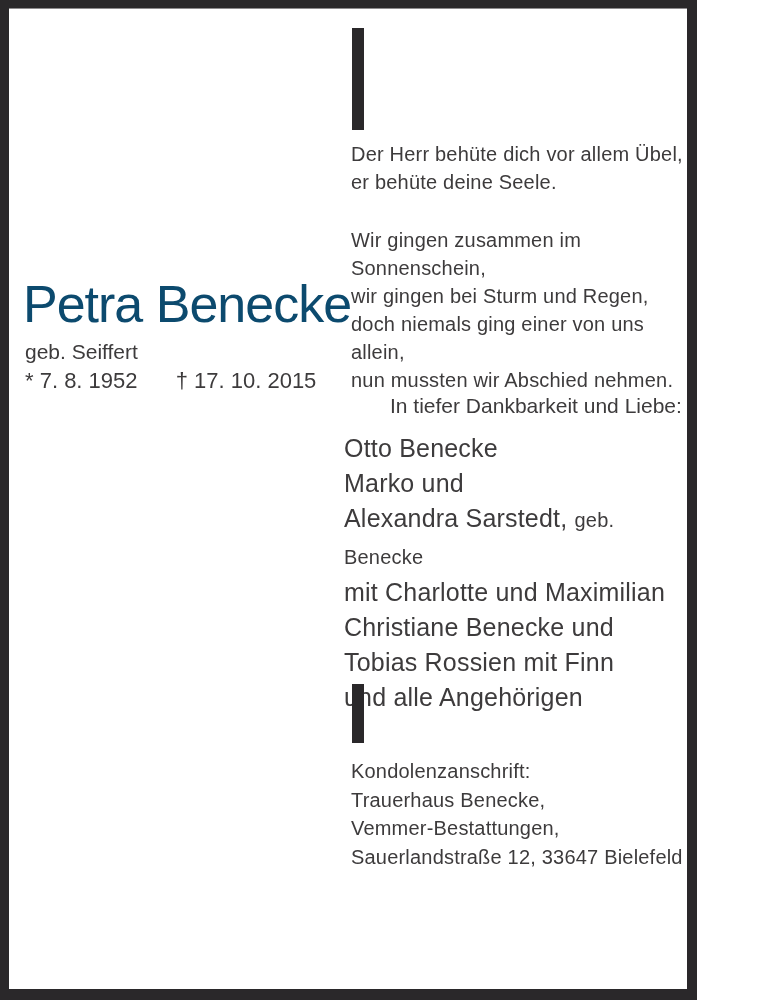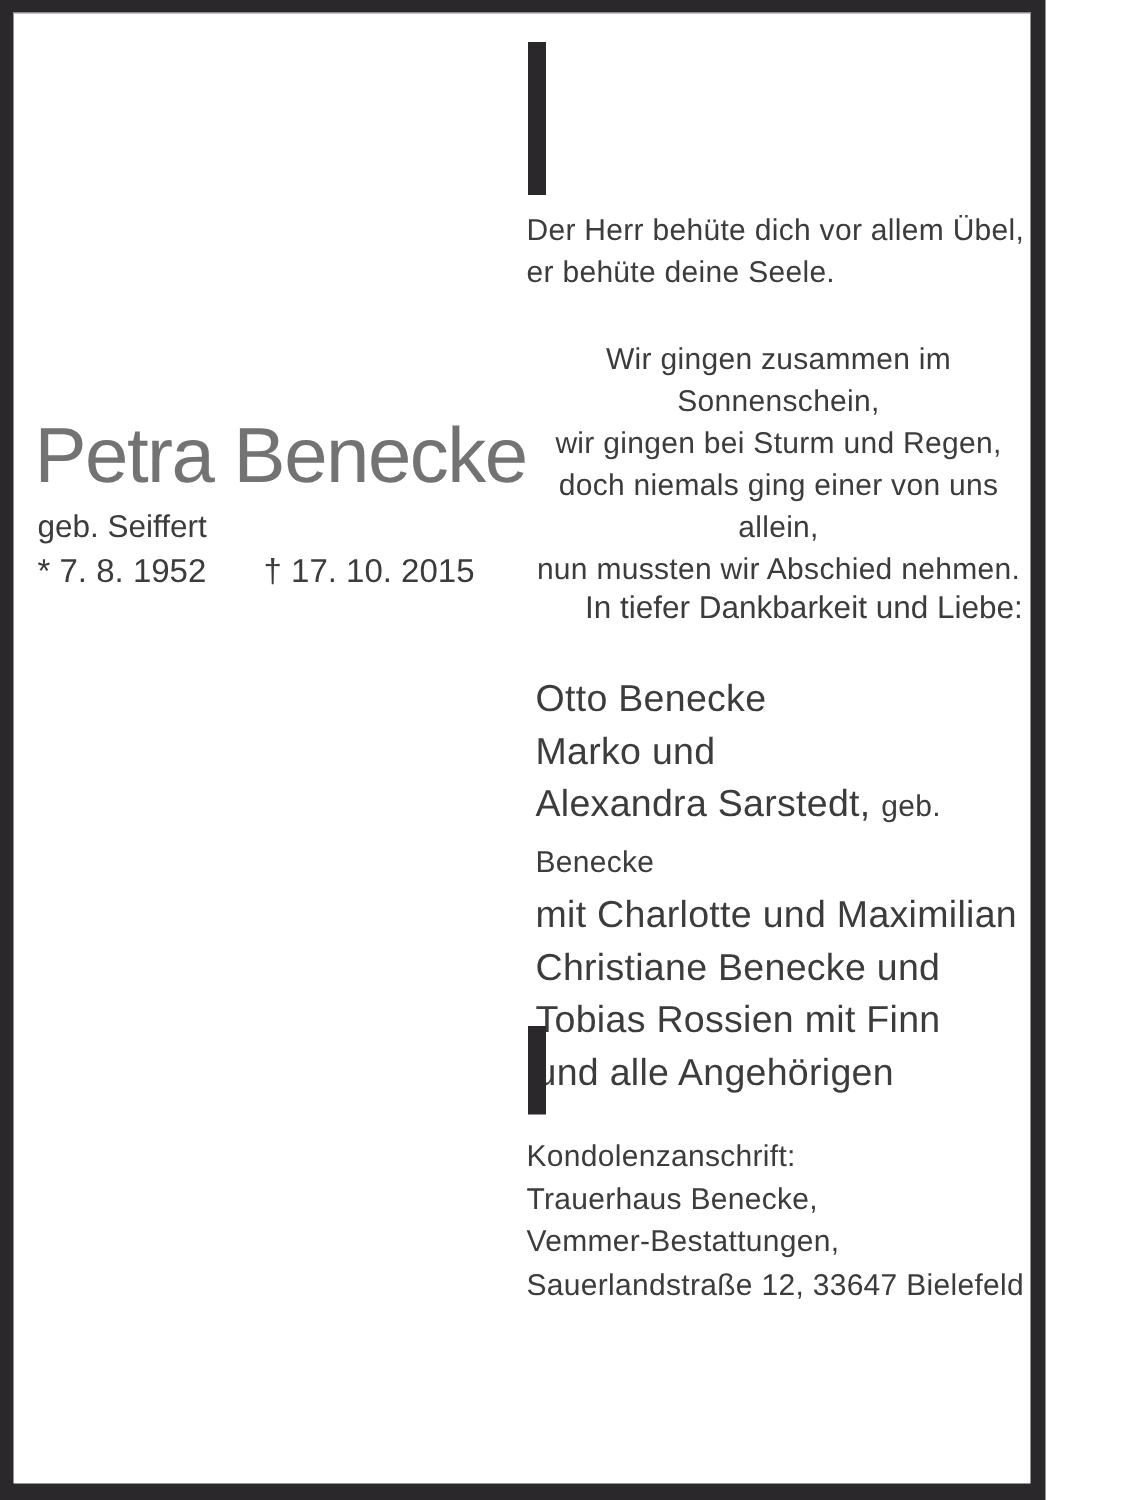--- a/index.html
+++ b/index.html
@@ -32,48 +32,46 @@
 
   .blessing {
     position: absolute; left: 342px; top: 132px;
     font-size: 20px; line-height: 28px;
     letter-spacing: 0.2px;
   }
   .poem {
     position: absolute; left: 342px; top: 218px;
     font-size: 20px; line-height: 28px;
     letter-spacing: 0.2px;
-    text-align: center;
   }
   .deceased-name {
     position: absolute; left: 14px; top: 268px;
     font-size: 52px; line-height: 56px;
     letter-spacing: -1px;
-    color: #737373;
+    color: #0c4a6e;
     white-space: nowrap;
   }
   .maiden-name {
     position: absolute; left: 16px; top: 332px;
     font-size: 21px; line-height: 24px;
   }
   .life-dates {
     position: absolute; left: 16px; top: 360px;
     font-size: 22px; line-height: 26px;
     white-space: nowrap;
   }
   .life-dates .death-date { margin-left: 32px; }
   .gratitude-intro {
     position: absolute; left: 342px; top: 385px;
     font-size: 21px; line-height: 26px; margin-left: 39px;
   }
   .mourners {
-    position: absolute; left: 348px; top: 423px;
+    position: absolute; left: 335px; top: 423px;
     font-size: 25px; line-height: 35px;
     letter-spacing: 0.2px;
-    margin-top: 18px;
   }
   .mourners .small { font-size: 20px; }
   .condolence {
     position: absolute; left: 342px; top: 749px;
     font-size: 20px; line-height: 28.5px;
     letter-spacing: 0.2px;
   }
   .funeral-note {
     position: absolute; left: 342px; top: 897px;
     width: 402px;

